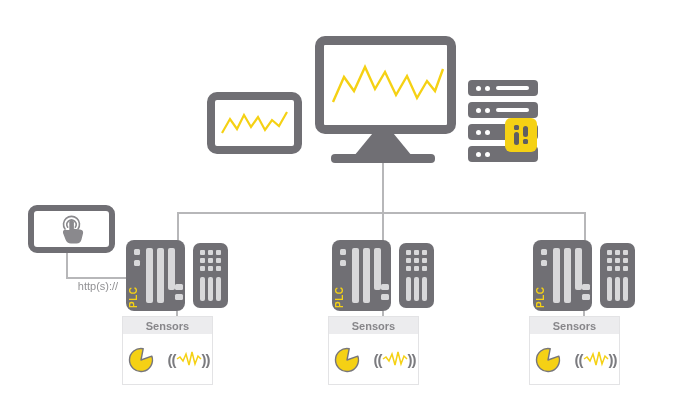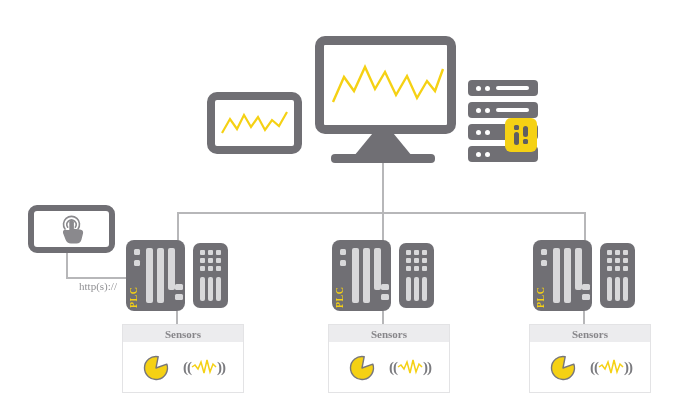--- a/index.html
+++ b/index.html
@@ -1,21 +1,21 @@
 <!DOCTYPE html>
 <html style="--gray: #706f74; --lightbar: #d8d8da; --line: #b7b7b9; --yellow: #f5d114; --textgray: #87868a; --panelborder: #e3e3e5; --panelheader: #ececee; --glyph: #5f5e62;"><head>
 <meta charset="utf-8">
 <style>
   :root{
     --gray:#706f74; --lightbar:#d8d8da; --line:#b7b7b9; --yellow:#f5d114;
     --textgray:#87868a; --panelborder:#e3e3e5; --panelheader:#ececee; --glyph:#5f5e62;
   }
   html,body{margin:0;padding:0;background:#fff;}
   .canvas{position:relative;width:680px;height:420px;background:#fff;overflow:hidden;
-          font-family:Liberation Serif, serif;border-radius:28px;}
+          font-family:Liberation Sans, sans-serif;border-radius:28px;}
   .line{position:absolute;background:var(--line);}
   .v{width:2px;} .h{height:2px;}
 
   
   .monitor-screen{position:absolute;left:315px;top:36px;width:141px;height:98px;
     border:9px solid var(--gray);border-radius:10px;background:#fff;box-sizing:border-box;}
   .monitor-stand{position:absolute;left:354px;top:132px;width:58px;height:24px;background:var(--gray);
     clip-path:polygon(34% 0,66% 0,100% 100%,0 100%);}
   .monitor-base{position:absolute;left:331px;top:154px;width:104px;height:9px;background:var(--gray);border-radius:4px;}
 
@@ -46,21 +46,21 @@
   .plc-sq{position:absolute;left:8px;width:6px;height:6px;border-radius:1.5px;background:var(--lightbar);}
   .plc-bar{position:absolute;top:8px;width:7px;border-radius:2px;background:var(--lightbar);}
   .plc-stub{position:absolute;left:49px;width:8px;height:6px;border-radius:1.5px;background:var(--lightbar);}
   .plc-label{position:absolute;left:2px;bottom:3px;height:34px;writing-mode:vertical-rl;transform:rotate(180deg);
     color:var(--yellow);font-size:10px;font-weight:bold;letter-spacing:.5px;}
   .module{position:absolute;left:67px;top:3px;width:35px;height:65px;background:var(--gray);border-radius:7px;}
   .mod-sq{position:absolute;width:5px;height:5px;border-radius:1px;background:var(--lightbar);}
   .mod-bar{position:absolute;top:34px;width:5px;height:24px;border-radius:2px;background:var(--lightbar);}
 
   
-  .sensors{position:absolute;left:-4px;top:84px;width:122px;height:69px;background:#fff;
+  .sensors{position:absolute;left:-4px;top:76px;width:91px;height:69px;background:#fff;
     border:1px solid var(--panelborder);box-sizing:border-box;}
   .sensors-header{height:17px;background:var(--panelheader);display:flex;align-items:center;justify-content:center;
     font-size:11px;font-weight:bold;color:var(--textgray);}
   .sensors-body{height:50px;display:flex;align-items:center;justify-content:center;gap:12px;}
   .wave-wrap{display:flex;align-items:center;}
   .paren{color:#7b7b7f;font-size:15px;line-height:1;font-weight:bold;letter-spacing:-1px;}
 </style>
 </head>
 <body>
 

